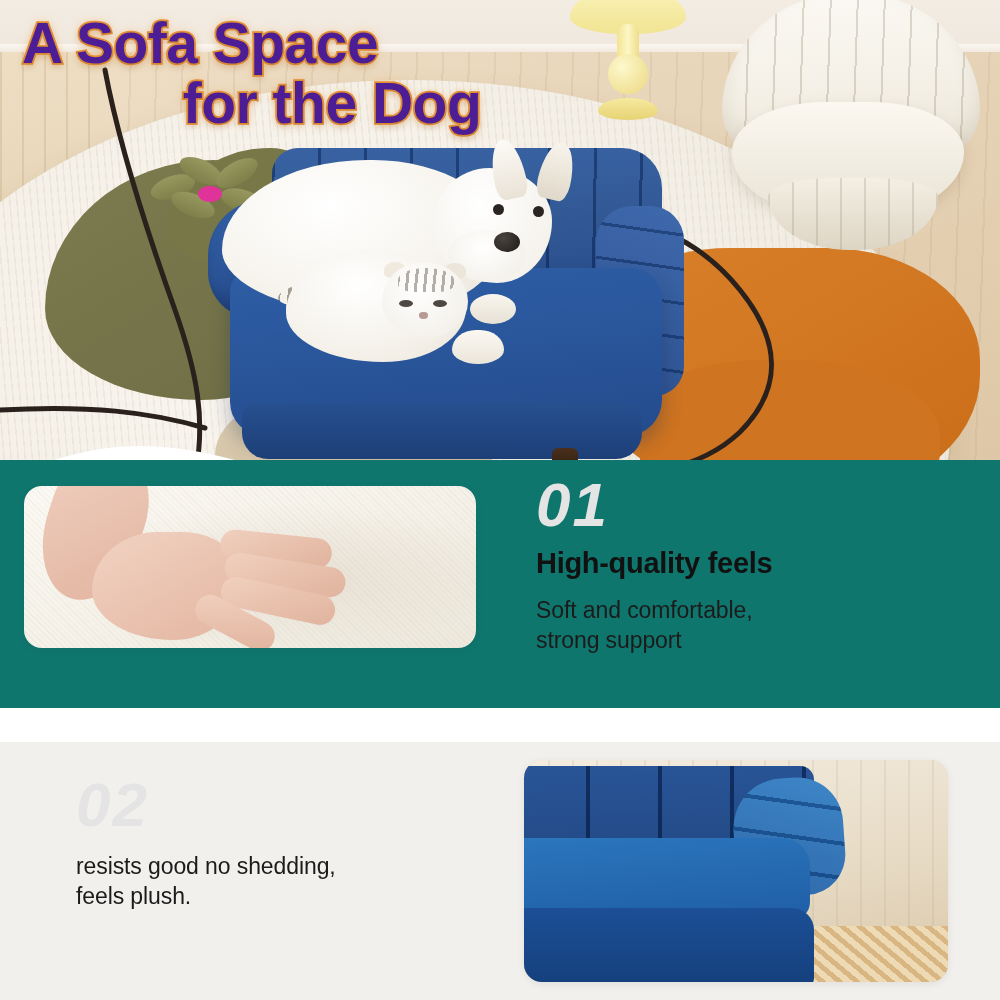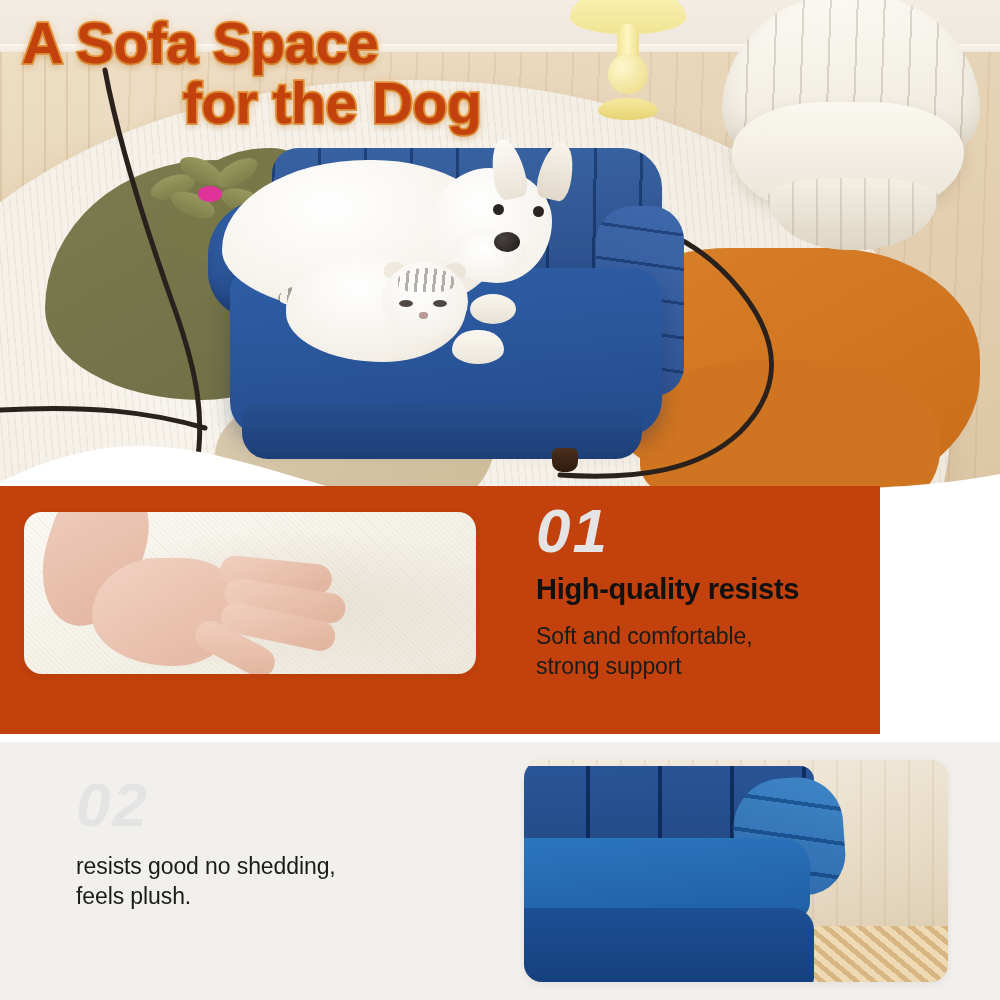--- a/index.html
+++ b/index.html
@@ -300,22 +300,22 @@
   .toy-core {
     position:absolute; left:48px; top:26px; width:24px; height:16px;
     border-radius:50%; background:#e0339a;
   }
 
   
   .wave1 { position:absolute; left:0; top:430px; width:1000px; height:90px; }
 
   
   .sec1 {
-    position:absolute; left:0; top:486px; width:880px; height:248px;
-    background:#c2410c;
+    position:absolute; left:0; top:460px; width:1000px; height:248px;
+    background:#0f766e;
   }
   .photo-sponge {
     position:absolute; left:24px; top:26px; width:452px; height:162px;
     border-radius:18px; overflow:hidden;
     background:
       radial-gradient(ellipse at 60% 55%, rgba(205,190,170,.30) 0%, rgba(255,255,255,0) 58%),
       repeating-linear-gradient(45deg, rgba(205,192,172,.14) 0px, rgba(205,192,172,.14) 1px, rgba(255,255,255,0) 1px, rgba(255,255,255,0) 4px),
       linear-gradient(160deg,#fbf9f3 0%,#f4f1e8 55%,#ece8dc 100%);
     box-shadow:0 2px 8px rgba(0,0,0,.06);
   }
@@ -412,21 +412,21 @@
     position:absolute; left:268px; top:166px; width:160px; height:62px;
     background:repeating-linear-gradient(40deg,
       #d8b47e 0px, #d8b47e 5px, #efdcb6 5px, #efdcb6 11px);
     opacity:.92;
   }
 
   
   .headline {
     position:absolute; left:22px; top:14px; width:620px;
     font-size:57px; line-height:1.05; font-weight:700;
-    color:#c2410c;
+    color:#4c1d95;
     -webkit-text-stroke:3.5px #e08a2e;
     paint-order:stroke fill;
     text-shadow:0 0 10px rgba(255,180,90,.55), 0 3px 7px rgba(120,60,0,.28);
     letter-spacing:-.5px;
     z-index:30;
   }
   .headline .l2 { display:block;text-align:center; }
 </style>
 </head>
 <body>
@@ -519,21 +519,21 @@
       <div class="hand-arm"></div>
       <div class="hand-palm"></div>
       <div class="finger" style="left:196px;top:48px;width:112px;transform:rotate(6deg);"></div>
       <div class="finger" style="left:200px;top:74px;width:122px;transform:rotate(9deg);"></div>
       <div class="finger" style="left:196px;top:100px;width:116px;transform:rotate(12deg);"></div>
       <div class="finger" style="left:168px;top:122px;width:86px;transform:rotate(28deg);"></div>
     </div>
 
     <div class="sec1-text">
       <div class="num">01</div>
-      <div class="feat-title">High-quality resists</div>
+      <div class="feat-title">High-quality feels</div>
       <div class="feat-desc">
         <span>Soft and comfortable,</span><br>
         <span>strong support</span>
       </div>
     </div>
 
   </div>
 
   <div class="sec2">
 

